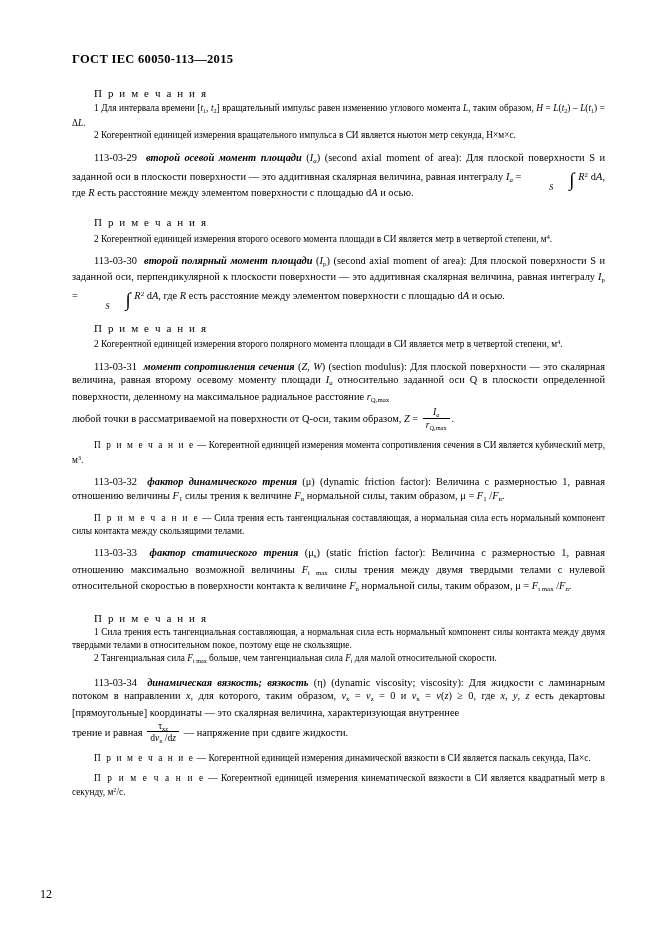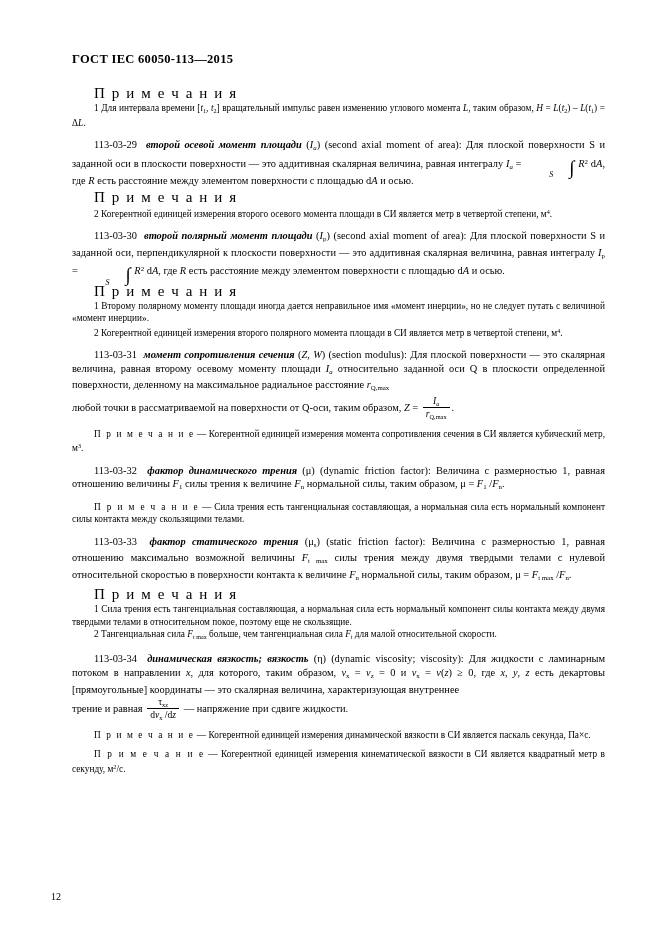--- a/index.html
+++ b/index.html
@@ -44,23 +44,23 @@
     text-align: justify;
     margin-bottom: 1px;
     text-indent: 0;
   }
   .term-para {
     margin-top: 9px;
     margin-bottom: 2px;
     text-indent: 22px;
   }
   .note-head {
-    font-size: 15px;
+    font-size: 11px;
     line-height: 13.6px;
-    margin-top: 4px;
+    margin-top: 16px;
     margin-bottom: 1px;
     text-indent: 22px;
     letter-spacing: 1.6px;
   }
   .note-item {
     font-size: 9.3px;
     line-height: 12.6px;
     text-align: justify;
     text-indent: 22px;
     margin-bottom: 0;
@@ -126,59 +126,59 @@
     padding: 0 3px 0px 3px;
     font-size: 9.6px;
   }
   .frac .den {
     display: block;
     padding: 1px 3px 0 3px;
     font-size: 9.6px;
   }
   .page-num {
     position: absolute;
-    left: 51px;
+    left: 40px;
     bottom: 33px;
-    font-size: 10px;
+    font-size: 12px;
   }
   .eqline {
     text-align: justify;
     font-size: 10.4px;
     line-height: 17px;
   }
 </style>
 </head>
 <body>
 
 <div class="page">
 
   <div class="header">ГОСТ IEC 60050-113—2015</div>
 
   <div class="body-col">
 
     <p class="note-head">П р и м е ч а н и я</p>
     <p class="note-item">1 Для интервала времени [<i>t</i><sub>1</sub>, <i>t</i><sub>2</sub>] вращательный импульс равен изменению углового момента <i>L</i>, таким образом, <i>H</i> = <i>L</i>(<i>t</i><sub>2</sub>) – <i>L</i>(<i>t</i><sub>1</sub>) = Δ<i>L</i>.</p>
+    <p class="note-item">2 Когерентной единицей измерения вращательного импульса в СИ является ньютон метр секунда, Н×м×с.</p>
 
     <p class="para term-para">
       <span>113-03-29</span>&nbsp;&nbsp;<b>второй осевой момент площади</b> (<i>I</i><sub class="ital-sub">a</sub>) (second axial moment of area): Для плоской поверхности S и заданной оси в плоскости поверхности — это аддитивная скалярная величина, равная интегралу <i>I</i><sub class="ital-sub">a</sub> =
       <span class="intexpr"><span class="intsym">∫</span><span class="intsub">S</span></span>
       <i>R</i><sup>2</sup> d<i>A</i>, где <i>R</i> есть расстояние между элементом поверхности с площадью d<i>A</i> и осью.
     </p>
 
     <p class="note-head">П р и м е ч а н и я</p>
     <p class="note-item">2 Когерентной единицей измерения второго осевого момента площади в СИ является метр в четвертой степени, м<sup>4</sup>.</p>
 
     <p class="para term-para">
       <span>113-03-30</span>&nbsp;&nbsp;<b>второй полярный момент площади</b> (<i>I</i><sub>p</sub>) (second axial moment of area): Для плоской поверхности S и заданной оси, перпендикулярной к плоскости поверхности — это аддитивная скалярная величина, равная интегралу <i>I</i><sub>p</sub> =
       <span class="intexpr"><span class="intsym">∫</span><span class="intsub">S</span></span>
       <i>R</i><sup>2</sup> d<i>A</i>, где <i>R</i> есть расстояние между элементом поверхности с площадью d<i>A</i> и осью.
     </p>
 
     <p class="note-head">П р и м е ч а н и я</p>
-    <p class="note-item">1 Второму полярному моменту площади иногда дается неправильное имя «момент инерции», но не следует путать с величиной «момент инерции».</p>
     <p class="note-item">2 Когерентной единицей измерения второго полярного момента площади в СИ является метр в четвертой степени, м<sup>4</sup>.</p>
 
     <p class="para term-para">
       <span>113-03-31</span>&nbsp;&nbsp;<b>момент сопротивления сечения</b> (<i>Z</i>, <i>W</i>) (section modulus): Для плоской поверхности — это скалярная величина, равная второму осевому моменту площади <i>I</i><sub class="ital-sub">a</sub> относительно заданной оси Q в плоскости определенной поверхности, деленному на максимальное радиальное расстояние <i>r</i><sub>Q,max</sub>
     </p>
     <p class="eqline">
       любой точки в рассматриваемой на поверхности от Q-оси, таким образом, <i>Z</i> =
       <span class="frac"><span class="num"><i>I</i><sub class="ital-sub">a</sub></span><span class="den"><i>r</i><sub>Q,max</sub></span></span>.
     </p>
 

